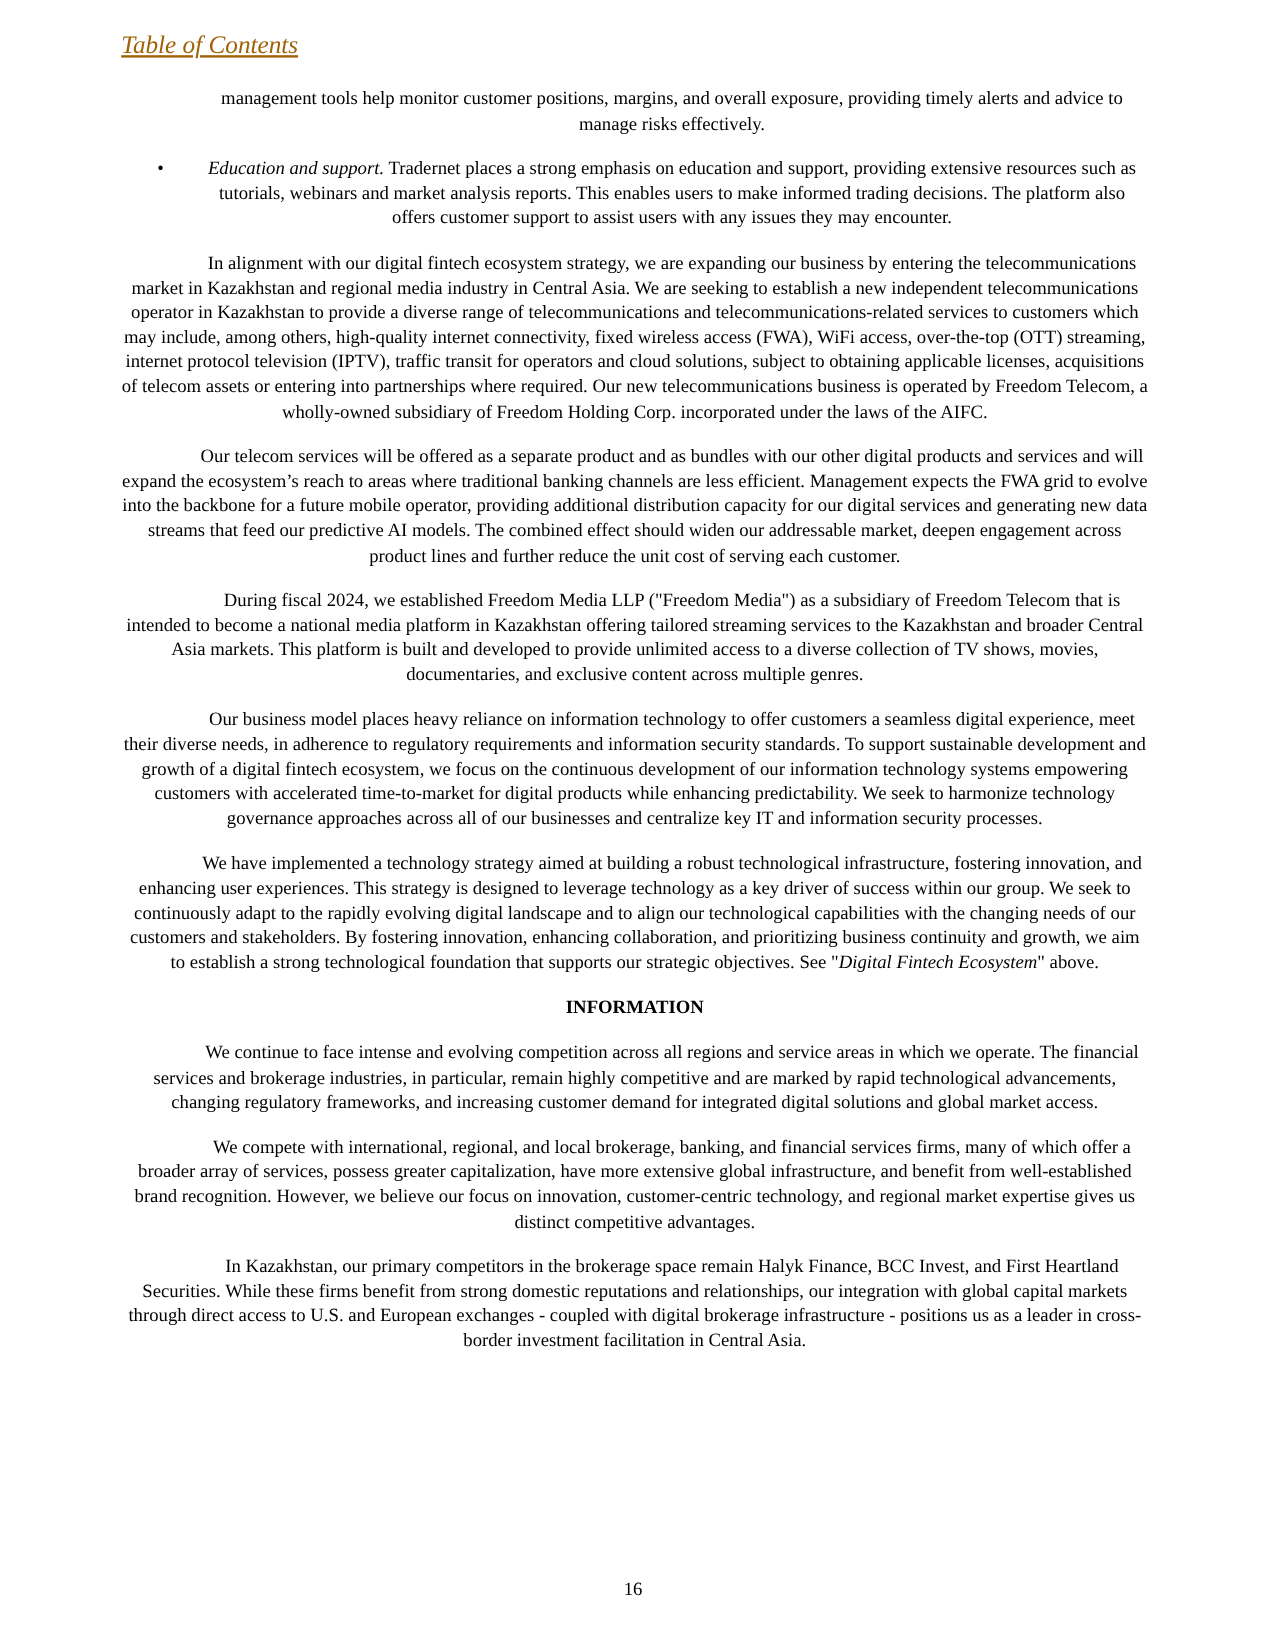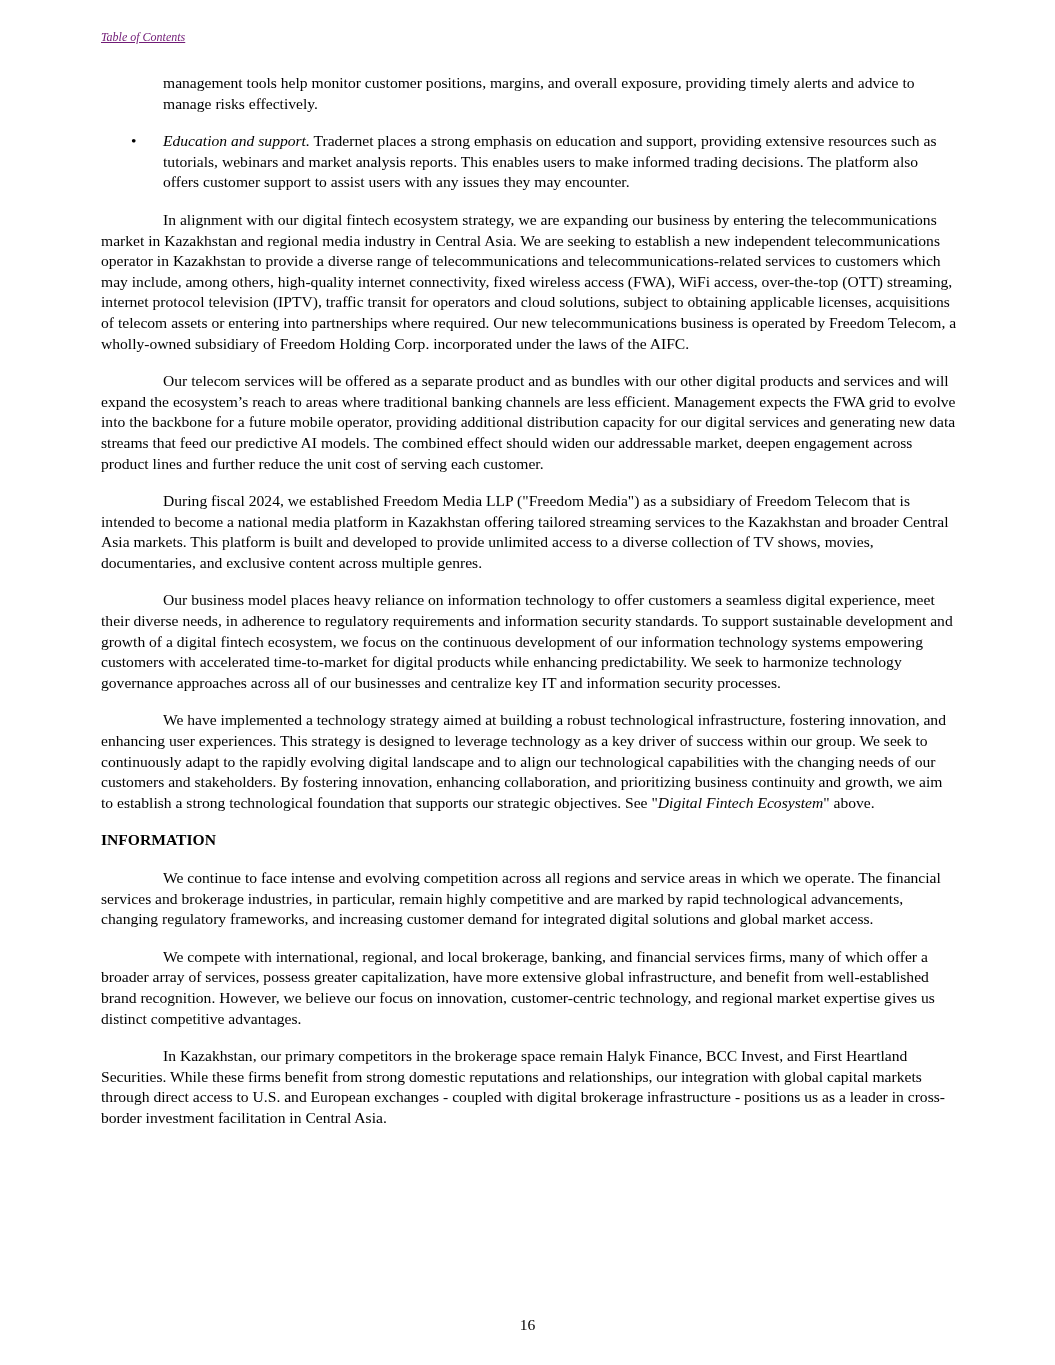--- a/index.html
+++ b/index.html
@@ -3,25 +3,25 @@
   <meta charset="utf-8">
   <style>
     html, body { margin: 0; padding: 0; background: #ffffff; }
     body {
       width: 1055px; height: 1365px; position: relative; overflow: hidden;
       font-family: "Liberation Serif", "DejaVu Serif", serif;
       color: #000000; font-size: 15.6px; line-height: 20.6px;
     }
     .toc {
       position: absolute; left: 101px; top: 27px;
-      color: #701a75; font-style: italic; text-decoration: underline;
-      font-size: 12px; cursor: pointer;
+      color: #a16207; font-style: italic; text-decoration: underline;
+      font-size: 21px; cursor: pointer;
     }
     .content { position: absolute; left: 101px; width: 856px; top: 73px; }
-    p { margin: 0; }
+    p { margin: 0; text-align: center; }
     .cont { padding-left: 62px; margin-bottom: 17px; }
     .bullet { position: relative; padding-left: 62px; margin-bottom: 17px; }
     .bullet .dot { position: absolute; left: 30px; top: 0; }
     .para { text-indent: 62px; margin-bottom: 17px; }
     .heading { font-weight: bold; margin-bottom: 17px; }
     em, .it { font-style: italic; }
     .pagenum {
       position: absolute; left: 0; width: 1055px; top: 1315px;
       text-align: center; font-size: 15.6px;
     }

